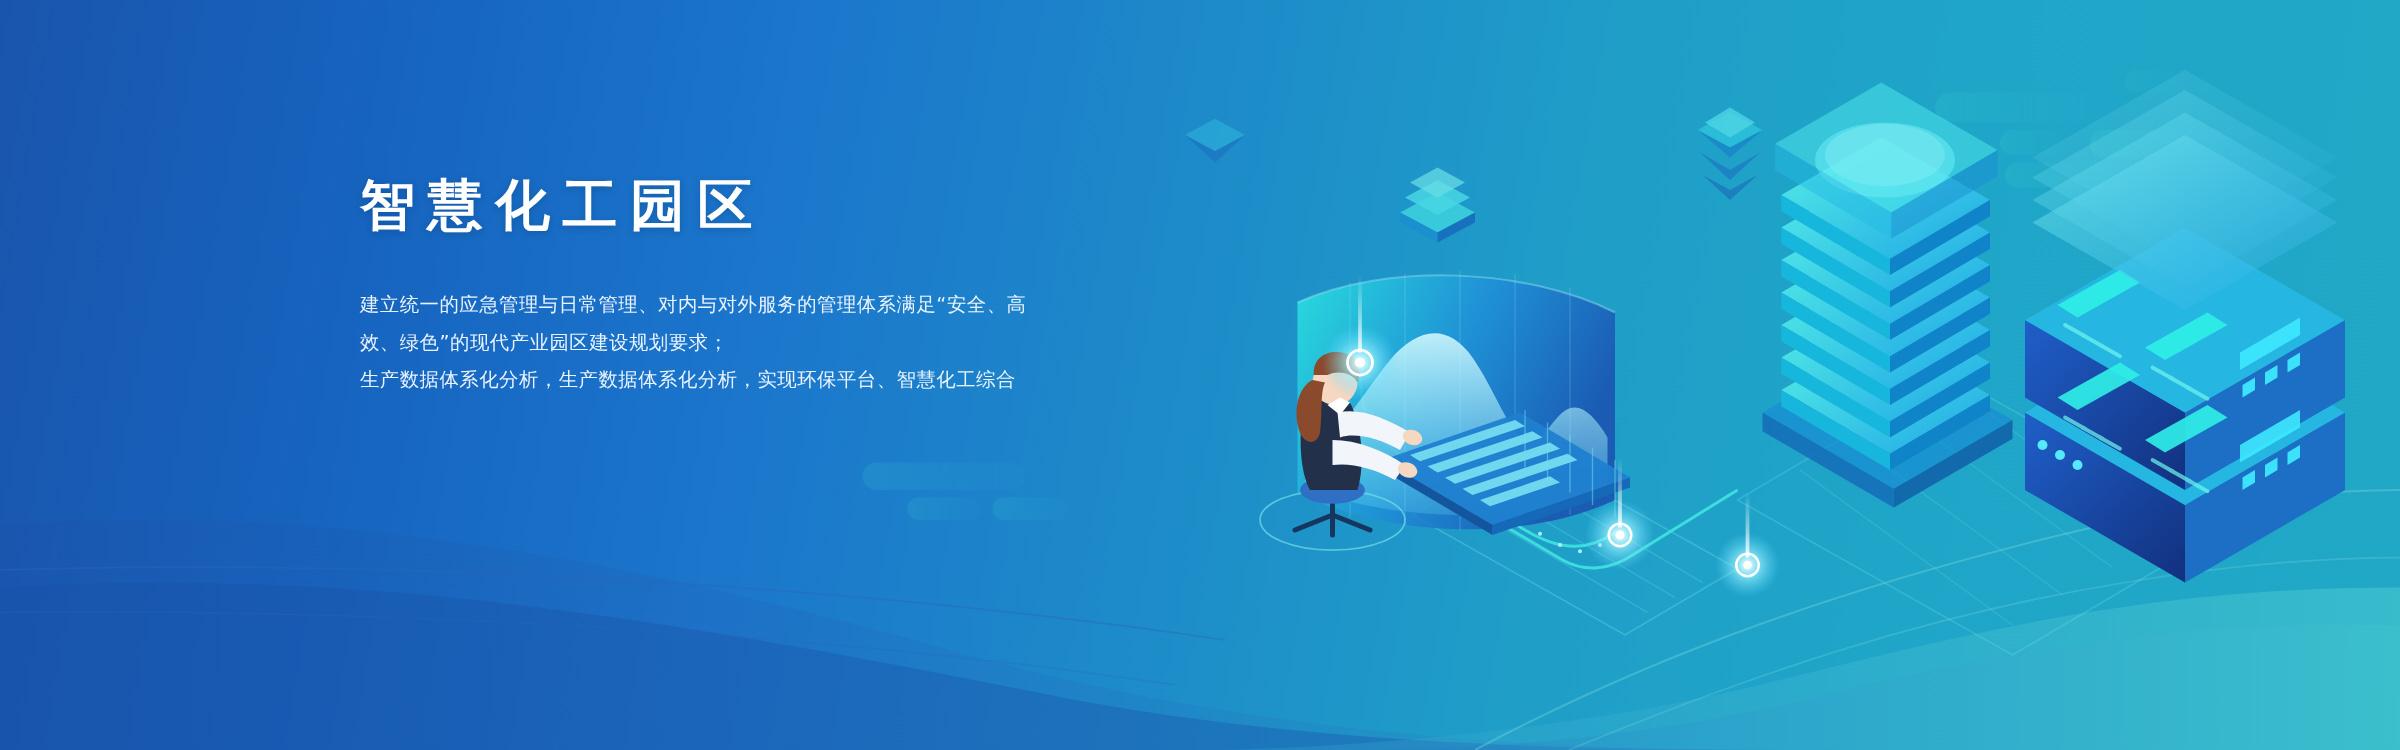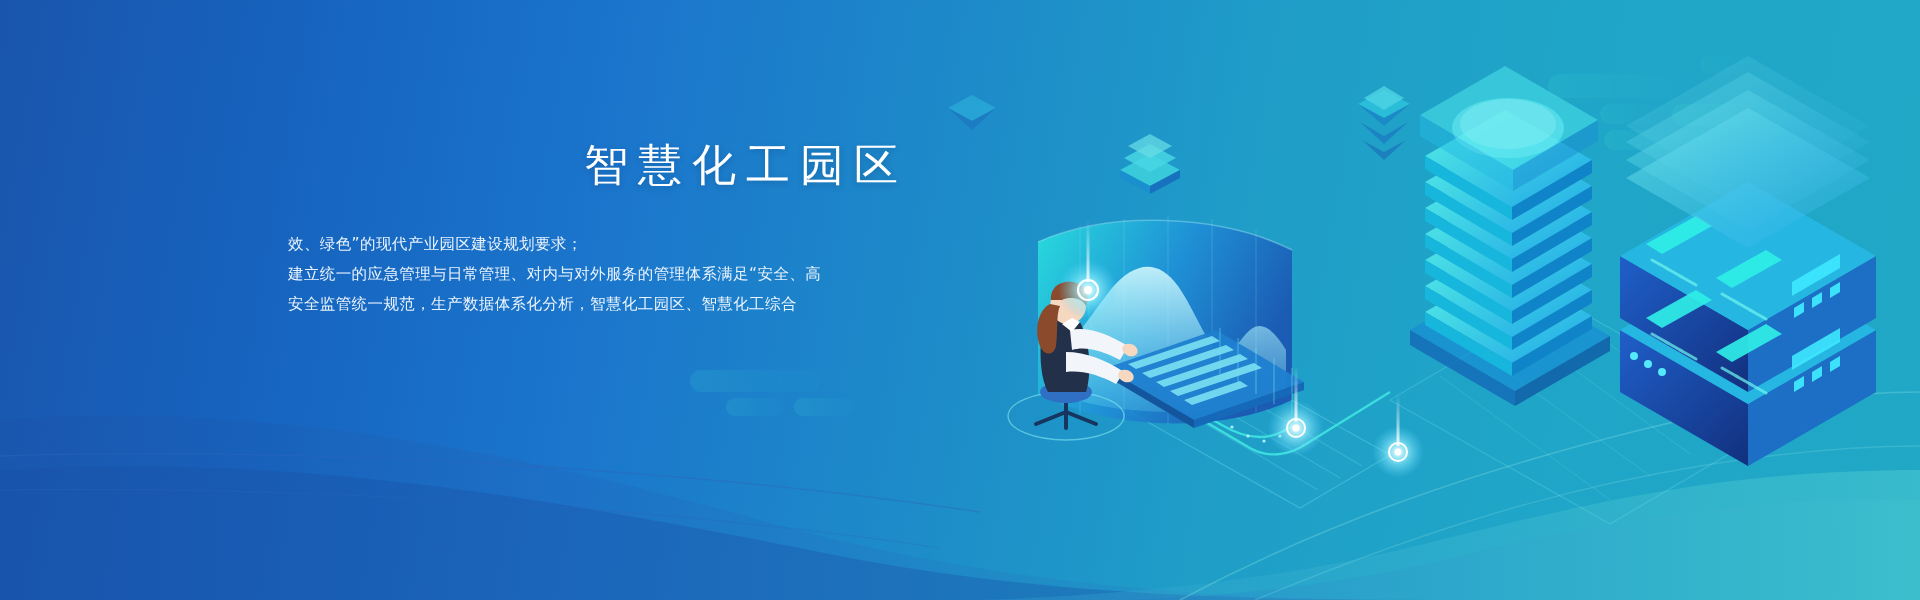--- a/index.html
+++ b/index.html
@@ -27,24 +27,23 @@
   
   .content{
     position:absolute;left:288px;top:140px;width:620px;z-index:20;
   }
   .title{
     margin:0;
     font-size:44px;
     line-height:1.15;
     letter-spacing:10px;
     color:#ffffff;
-    font-weight:400;
+    font-weight:700;
     text-shadow:0 2px 6px rgba(4,40,80,.25);
     font-family:"DejaVu Sans","Liberation Sans",sans-serif;
-    text-align:right;
   }
   .desc{
     margin:0;padding-top:38px;
     color:#eaf4ff;
     font-size:15.5px;
     line-height:30px;
     letter-spacing:.4px;
     font-family:"DejaVu Sans","Liberation Sans",sans-serif;
     white-space:nowrap;
   }
@@ -415,19 +414,19 @@
           <path d="M0,0 L24,-13 L48,0 L24,13 Z" fill="#2fb8dd"></path>
           <path d="M0,0 L24,13 L48,0 L24,22 Z" fill="#1c6cbe" opacity=".9"></path>
         </g>
       </g>
     </svg>
   </div>
 
   <div class="content">
     <h1 class="title">智慧化工园区</h1>
     <div class="desc">
+      <span class="ln">建立统一的应急管理与日常管理、对内与对外服务的管理体系满足“安全、高</span>
       <span class="ln">效、绿色”的现代产业园区建设规划要求；</span>
-      <span class="ln">建立统一的应急管理与日常管理、对内与对外服务的管理体系满足“安全、高</span>
-      <span class="ln">安全监管统一规范，生产数据体系化分析，智慧化工园区、智慧化工综合</span>
+      <span class="ln">生产数据体系化分析，生产数据体系化分析，实现环保平台、智慧化工综合</span>
     </div>
   </div>
 
 </div>
 
 </body></html>

